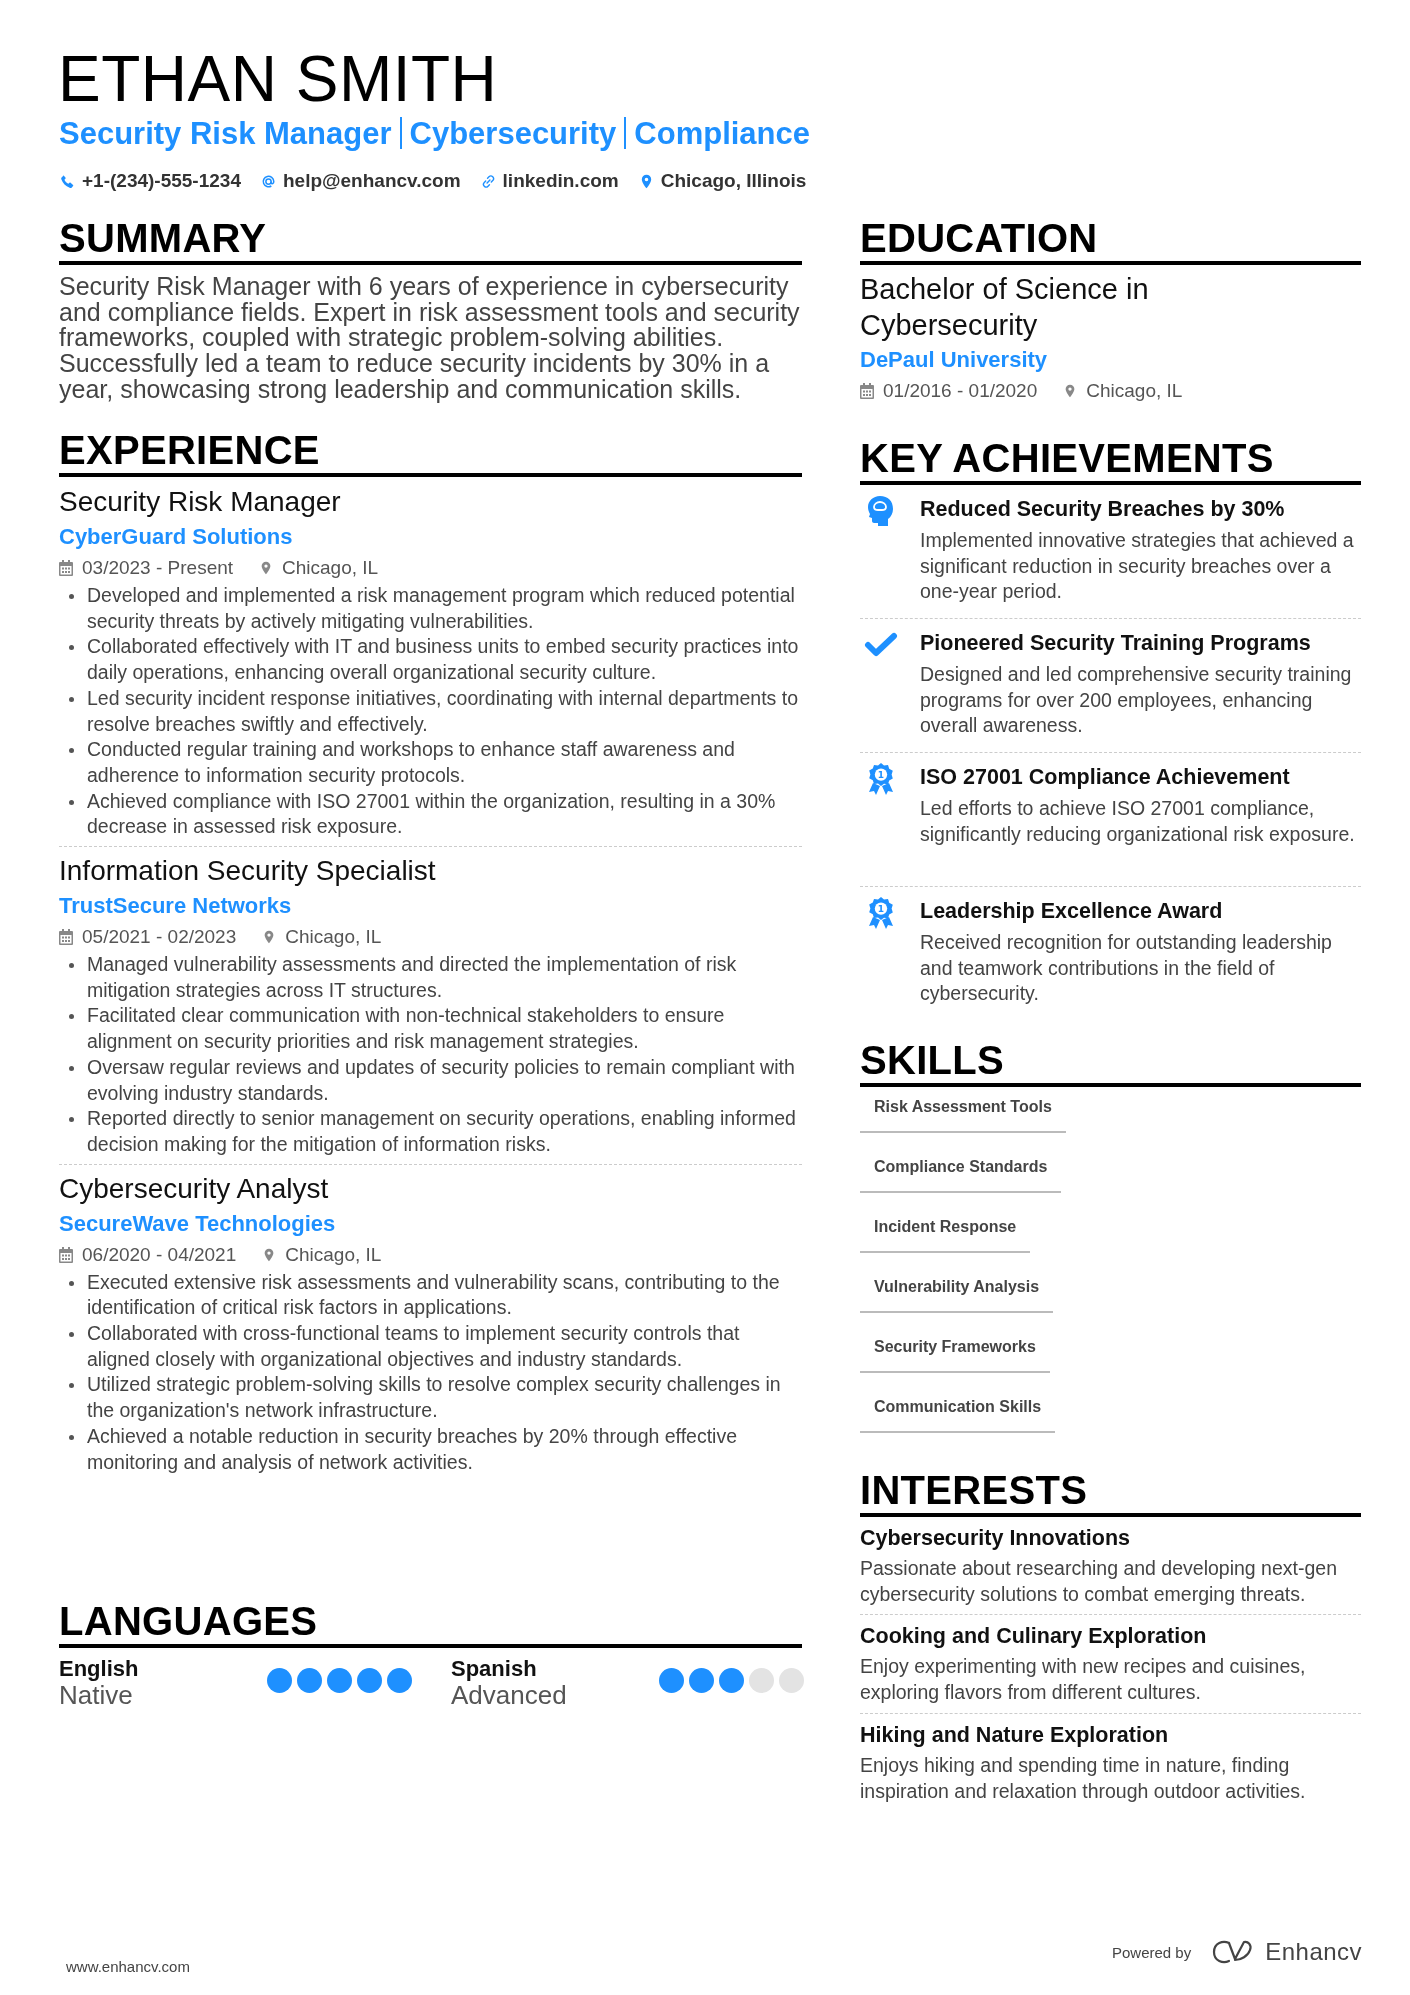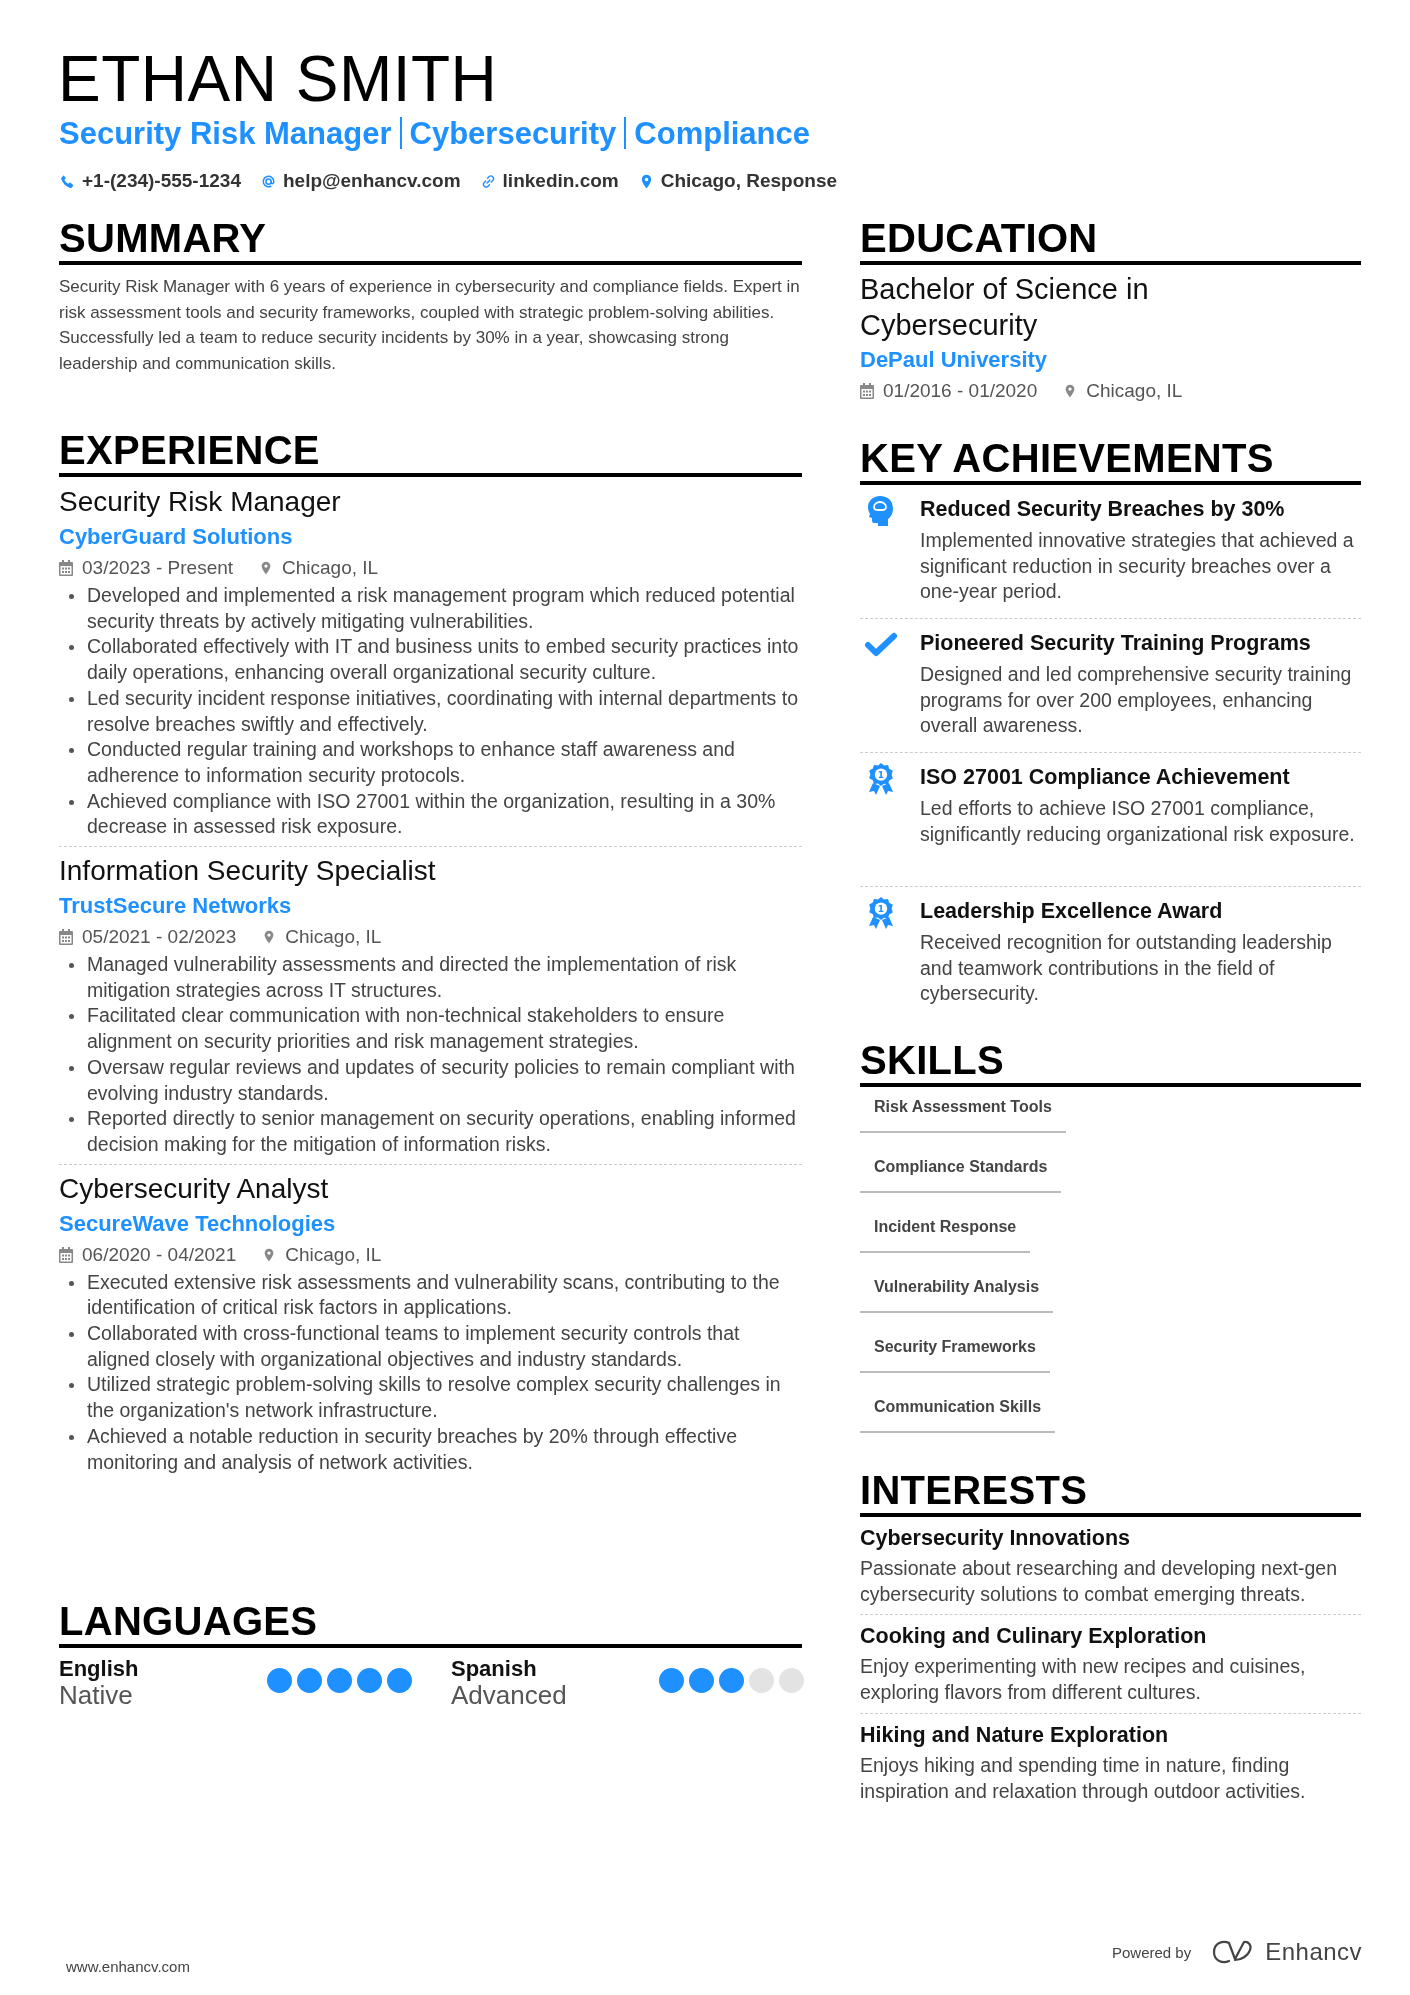--- a/index.html
+++ b/index.html
@@ -15,21 +15,21 @@
   .contact { display: flex; align-items: center; gap: 7px; white-space: nowrap; }
   .contact svg { width: 15px; height: 15px; }
 
   
   .sec-title { font-size: 40px; font-weight: 700; color: #000; line-height: 40px; letter-spacing: 0.3px; }
   .sec-rule { height: 4px; background: #000; margin-top: 3px; }
 
   .col-left { left: 59px; width: 743px; }
   .col-right { left: 860px; width: 501px; }
 
-  .body-text { font-size: 17px; color: #444; line-height: 25.7px; }
+  .body-text { font-size: 25px; color: #444; line-height: 25.7px; }
 
   
   .job-title { font-size: 28px; color: #111; line-height: 36px; }
   .company { font-size: 22px; font-weight: 700; color: #1e90ff; line-height: 30px; margin-top: 2px; }
   .meta { display: flex; align-items: center; gap: 26px; font-size: 19px; color: #555; line-height: 26px; margin-top: 3px; }
   .meta span.item { display: flex; align-items: center; gap: 9px; }
   .meta svg { width: 14px; height: 16px; }
   ul.bullets { list-style: none; margin-top: 2px; }
   ul.bullets li { position: relative; padding-left: 28px; font-size: 19.5px; color: #444; line-height: 25.7px; }
   ul.bullets li::before { content: ""; position: absolute; left: 10px; top: 11px; width: 5px; height: 5px; border-radius: 50%; background: #555; }
@@ -90,21 +90,21 @@
   <div class="contact">
     <svg viewBox="0 0 16 16">
         <path d="M6.5 9.5l3-3M7 4.5l1.5-1.5a2.8 2.8 0 0 1 4 4L11 8.5M9 11.5L7.5 13a2.8 2.8 0 0 1-4-4L5 7.5" fill="none" stroke="#1e90ff" stroke-width="1.5" stroke-linecap="round"></path>
       </svg>
     <span>linkedin.com</span>
   </div>
   <div class="contact">
     <svg viewBox="0 0 16 16">
         <path fill="#1e90ff" d="M8 0.8a5 5 0 0 0-5 5c0 3.6 5 9.4 5 9.4s5-5.8 5-9.4a5 5 0 0 0-5-5zm0 6.9a1.9 1.9 0 1 1 0-3.8 1.9 1.9 0 0 1 0 3.8z"></path>
       </svg>
-    <span>Chicago, Response</span>
+    <span>Chicago, Illinois</span>
   </div>
 </div>
 
 <section class="abs col-left" style="top:218px;">
   <div class="sec-title">SUMMARY</div>
   <div class="sec-rule"></div>
   <p class="body-text" style="margin-top:9px;">Security Risk Manager with 6 years of experience in cybersecurity and compliance fields. Expert in risk assessment tools and security frameworks, coupled with strategic problem-solving abilities. Successfully led a team to reduce security incidents by 30% in a year, showcasing strong leadership and communication skills.</p>
 </section>
 
 <section class="abs col-left" style="top:430px;">

